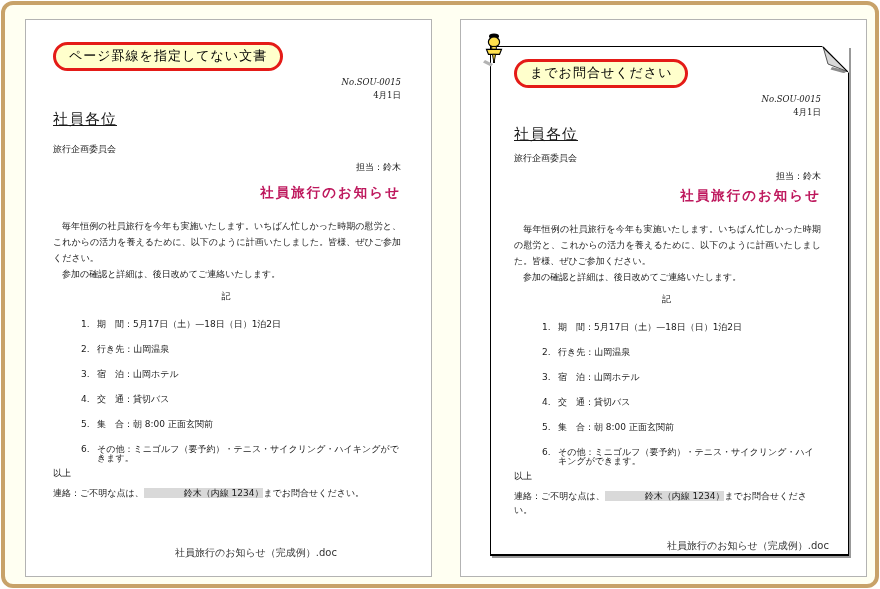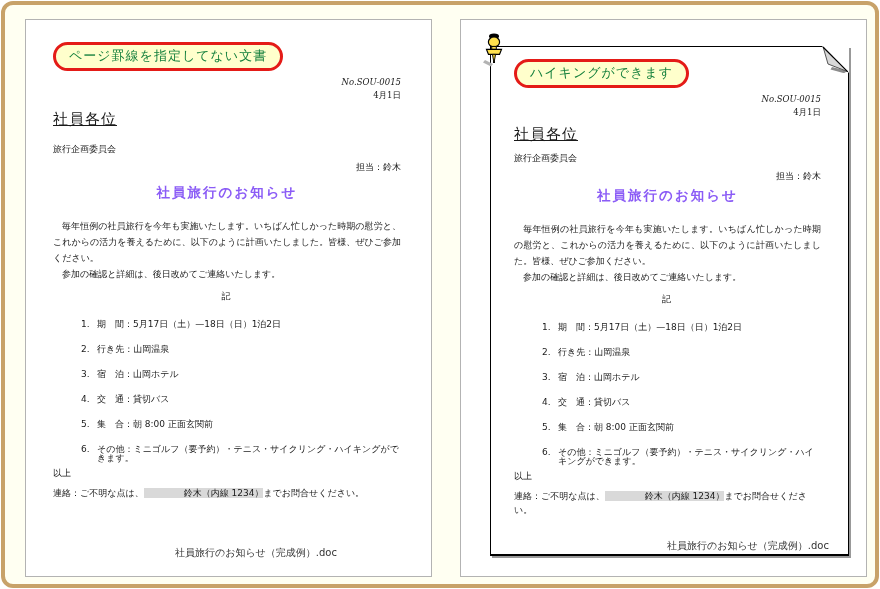--- a/index.html
+++ b/index.html
@@ -18,28 +18,28 @@
   .page-left  { left:20px; }
   .page-right { left:455px; }
 
   .doc { position:relative; width:100%; height:100%; padding:22px 30px 0 27px; color:#1a1a1a; }
 
   
   .badge {
     display:inline-block;
     background:#ffffcc; border:3px solid #e41b17; border-radius:15px;
     padding:3px 13px 4px 13px;
-    font-size:13px; color:#15803d; letter-spacing:1px; line-height:1.2;
+    font-size:13px; color:#000000; letter-spacing:1px; line-height:1.2;
   }
   .docno   { margin-top:6px; text-align:right; font-family:"DejaVu Serif","Liberation Serif",serif; font-style:italic; font-size:8.5px; }
   .docdate { margin-top:3px; text-align:right; font-family:"DejaVu Serif","Liberation Serif",serif; font-size:8.5px; }
   .recipient { margin-top:8px; font-size:15px; text-decoration:underline; letter-spacing:1px; }
   .org     { margin-top:14px; text-align:left; font-size:9px; }
   .person  { margin-top:5px;  text-align:right; font-size:9px; }
-  .main-title { margin-top:10px; text-align:center; font-size:13.5px; font-weight:bold; color:#8b5cf6; letter-spacing:2px; }
+  .main-title { margin-top:10px; text-align:right; font-size:13.5px; font-weight:bold; color:#be185d; letter-spacing:2px; }
   .para    { font-size:9px; line-height:16px; text-align:justify; }
   .para-first { margin-top:16px; }
   .ki      { margin-top:6px; text-align:center; font-size:9px; line-height:16px; letter-spacing:2px; }
   .slist   { margin-top:16px; list-style:none; }
   .slist li { display:flex; margin:0 0 16px 28px; font-size:9px; line-height:9px; }
   .slist li:last-child { margin-bottom:4px; }
   .inum    { width:16px; flex:0 0 16px; }
   .ijou    { text-align:left; font-size:9px; padding-right:2px; }
   .contact { margin-top:6px; font-size:9px; line-height:14px; }
   .hl      { background:#d9d9d9;padding-left:40px; }
@@ -125,21 +125,21 @@
       </svg>
 
       <svg class="fold" viewBox="0 0 27 27">
         <polygon points="0,0 27,0 27,27" fill="#ffffff"></polygon>
         <polygon points="10,21 25.5,25 22,27.2 8.5,23.5" fill="#8c8c8c"></polygon>
         <polygon points="1.2,1.2 25.5,25.5 6,18" fill="#d8d8d8" stroke="#444" stroke-width="0.9"></polygon>
         <line x1="1" y1="1" x2="25.8" y2="25.8" stroke="#000" stroke-width="1.2"></line>
       </svg>
 
       <div class="rdoc">
-        <span class="badge">ハイキングができます</span>
+        <span class="badge">までお問合せください</span>
         <div class="docno">No.SOU-0015</div>
         <div class="docdate">4月1日</div>
         <div class="recipient">社員各位</div>
         <div class="org">旅行企画委員会</div>
         <div class="person">担当：鈴木</div>
         <div class="main-title">社員旅行のお知らせ</div>
         <div class="para para-first">　毎年恒例の社員旅行を今年も実施いたします。いちばん忙しかった時期の慰労と、これからの活力を養えるために、以下のように計画いたしました。皆様、ぜひご参加ください。</div>
         <div class="para">　参加の確認と詳細は、後日改めてご連絡いたします。</div>
         <div class="ki">記</div>
         <ul class="slist">

